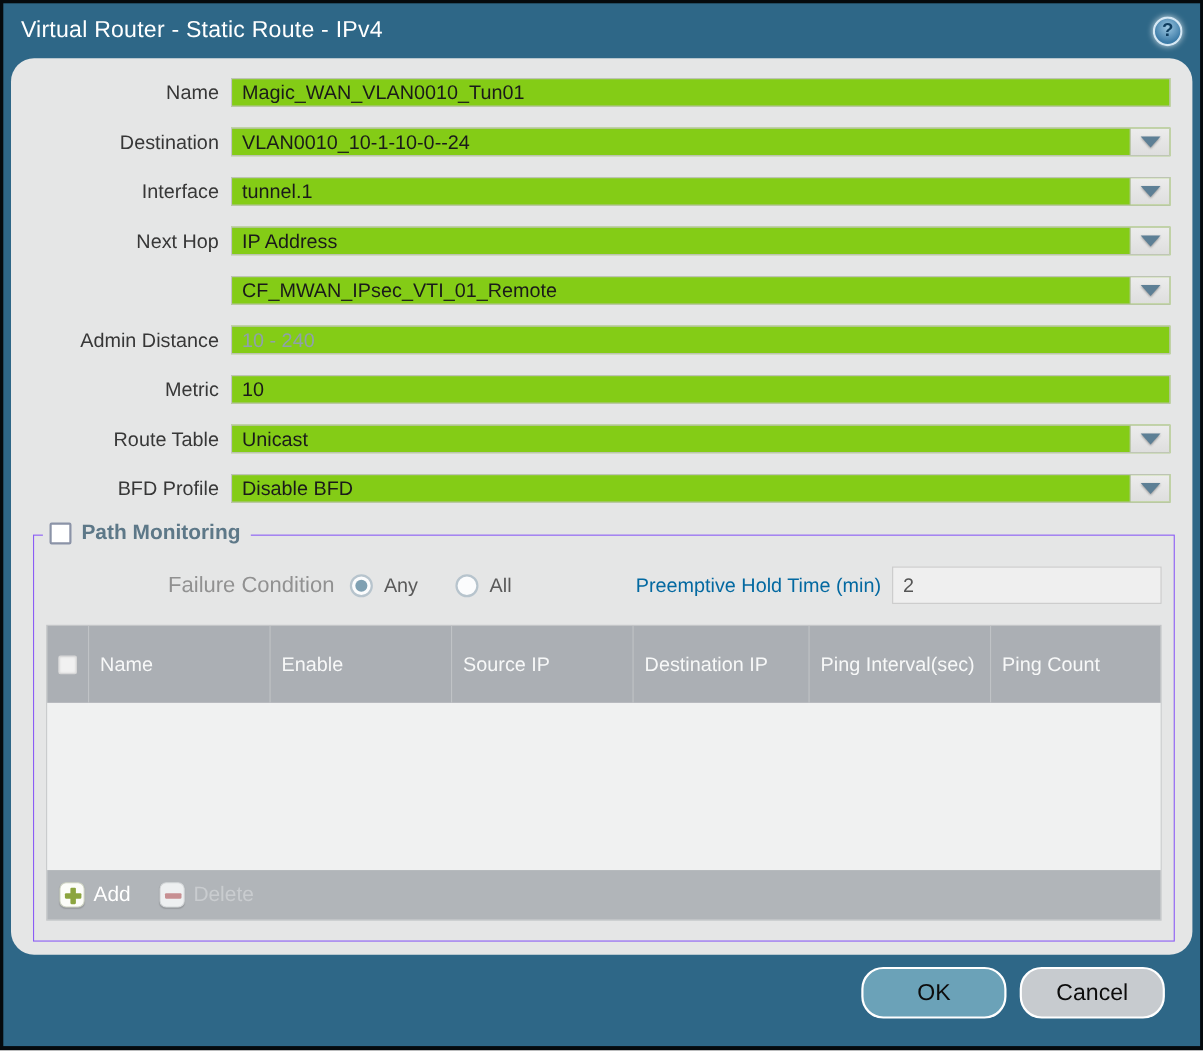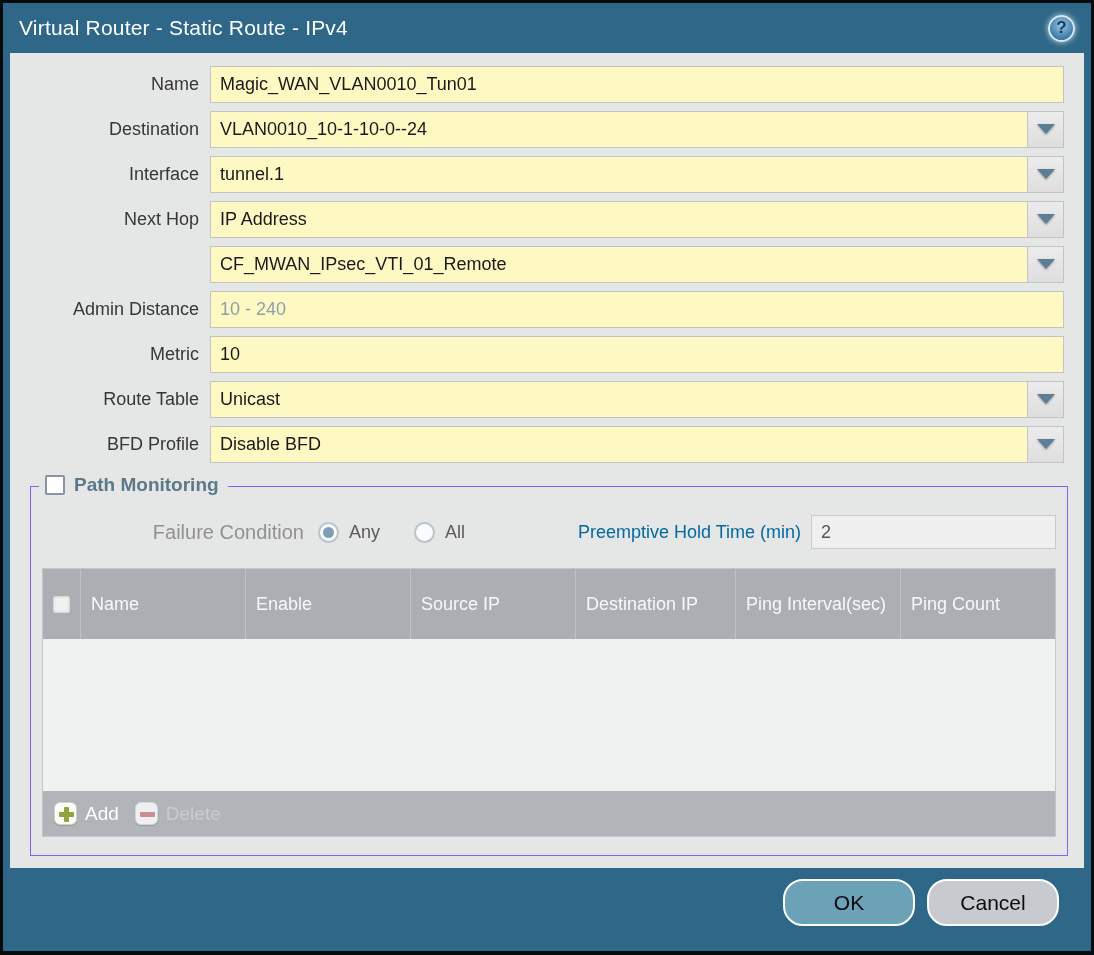--- a/index.html
+++ b/index.html
@@ -13,28 +13,28 @@
               display:flex; align-items:center; padding:0 16px 0 16px; }
   .title { color:#ffffff; font-size:21px; letter-spacing:0.2px; }
   .help-icon { margin-left:auto; width:27px; height:27px; border-radius:50%;
                background:radial-gradient(circle at 50% 35%, #9cc6e0, #3d7ca8 70%);
                border:2px solid #d6e8f4; box-shadow:0 0 6px rgba(255,255,255,0.75);
                color:#0e3c5e; font-weight:bold; font-size:17px;
                display:flex; align-items:center; justify-content:center; cursor:pointer; }
 
   
   .content { position:absolute; left:10px; right:10px; top:53px; bottom:87px;
-             background:#e5e6e6; padding-top:13px; overflow:hidden; }
+             background:#e5e6e6; padding-top:13px; overflow:hidden;border-radius:21px; }
 
   
   .row { display:flex; align-items:center; height:36px; margin:0 20px 9px 0; }
   .lbl { flex:none; width:200px; text-align:right; padding-right:11px;
          font-size:18px; color:#373737; white-space:nowrap; }
-  .field { flex:1; height:37px; display:flex; align-items:stretch;
-           background:#fef9c3; border:1px solid #c3c3c3; }
+  .field { flex:1; height:26px; display:flex; align-items:stretch;
+           background:#84cc16; border:1px solid #c3c3c3; }
   .field input { flex:1; min-width:0; border:none; outline:none; background:transparent;
                  font-size:18px; color:#1a1a1a; padding:0 9px; }
   .field input::placeholder { color:#8fa0ac; opacity:1; }
   .dd-btn { flex:none; width:36px; background:linear-gradient(#ececec,#dedede);
             border-left:1px solid #c6c6c6; display:flex; align-items:center;
             justify-content:center; cursor:pointer; }
   .arrow { width:0; height:0; border-left:9px solid transparent; border-right:9px solid transparent;
            border-top:10px solid #5d7f95; filter:drop-shadow(0 1px 1px rgba(0,0,0,0.35)); }
 
   
@@ -63,21 +63,21 @@
   .pm-thead { display:grid; grid-template-columns:38px 165px 165px 165px 160px 165px 1fr;
               background:#abafb4; height:70px; }
   .th { display:flex; align-items:center; padding:0 10px; color:#f7f8f8; font-size:18px;
         border-right:1px solid #c0c3c6; line-height:1.25; }
   .th:last-child { border-right:none; }
   .th-check { justify-content:center; padding:0; }
   .tbl-checkbox { width:17px; height:17px; background:#f1f1f1; border:1px solid #d7d7d7;
                   border-radius:2px; box-shadow:inset 0 0 2px rgba(0,0,0,0.15); cursor:pointer; }
   .pm-tbody { height:152px; background:#f0f1f1; }
   .pm-tfoot { height:45px; background:#b1b5b9; display:flex; align-items:center;
-              padding-left:11px; gap:16px; }
+              padding-left:11px; gap:26px; }
   .tbtn { display:flex; align-items:center; gap:8px; cursor:pointer; }
   .icon-sq { width:23px; height:23px; border-radius:6px; position:relative;
              background:#fcfdf9; border:1px solid #cdd2c2; box-shadow:0 1px 1px rgba(0,0,0,0.15); }
   .icon-sq::before { content:""; position:absolute; left:4px; top:9px; width:15px; height:5px;
              border-radius:1px; background:#8ca53f; }
   .plus.icon-sq::after { content:""; position:absolute; left:9px; top:4px; width:5px; height:15px;
              border-radius:1px; background:#8ca53f; }
   .minus.icon-sq { background:#eef0f1; border-color:#d4d7d9; }
   .minus.icon-sq::before { background:#c78f92; }
   .tbtn-label { font-size:19px; color:#ffffff; }

